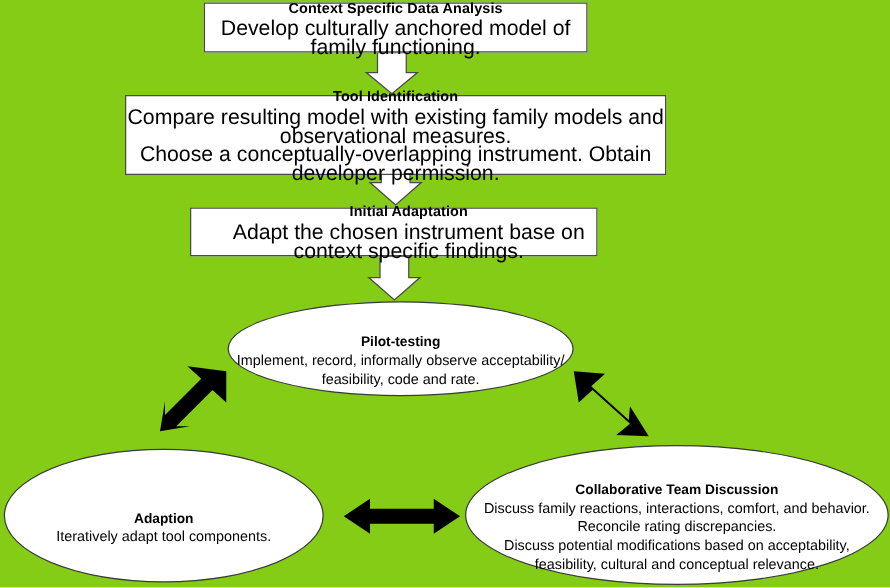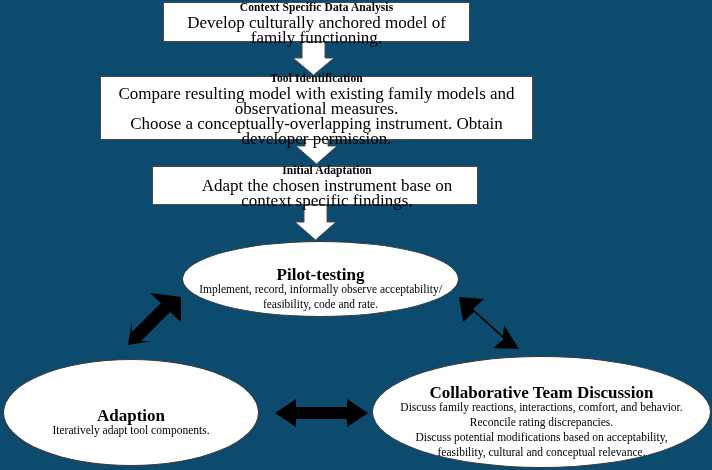--- a/index.html
+++ b/index.html
@@ -4,22 +4,22 @@
 <style>
   html, body {
     margin: 0;
     padding: 0;
     background: #ffffff;
   }
   #canvas {
     position: relative;
     width: 712px;
     height: 470px;
-    background: #0c4a6e;
-    font-family: Liberation Serif, serif;
+    background: #84cc16;
+    font-family: Liberation Sans, sans-serif;
     overflow: hidden;
   }
 
   
   .proc-box {
     position: absolute;
     box-sizing: border-box;
     border: 1px solid #4a4a4a;
     background: #ffffff;
     display: flex;
@@ -50,21 +50,21 @@
     background: #ffffff;
     display: flex;
     flex-direction: column;
     align-items: center;
     justify-content: center;
     text-align: center;
     color: #000000;
   }
   .el-title {
     font-weight: bold;
-    font-size: 17px;
+    font-size: 11px;
     line-height: 15px;
     margin-top: 20px;
   }
   .el-line {
     font-size: 11.5px;
     line-height: 15px;
   }
 
   
   .connectors {

